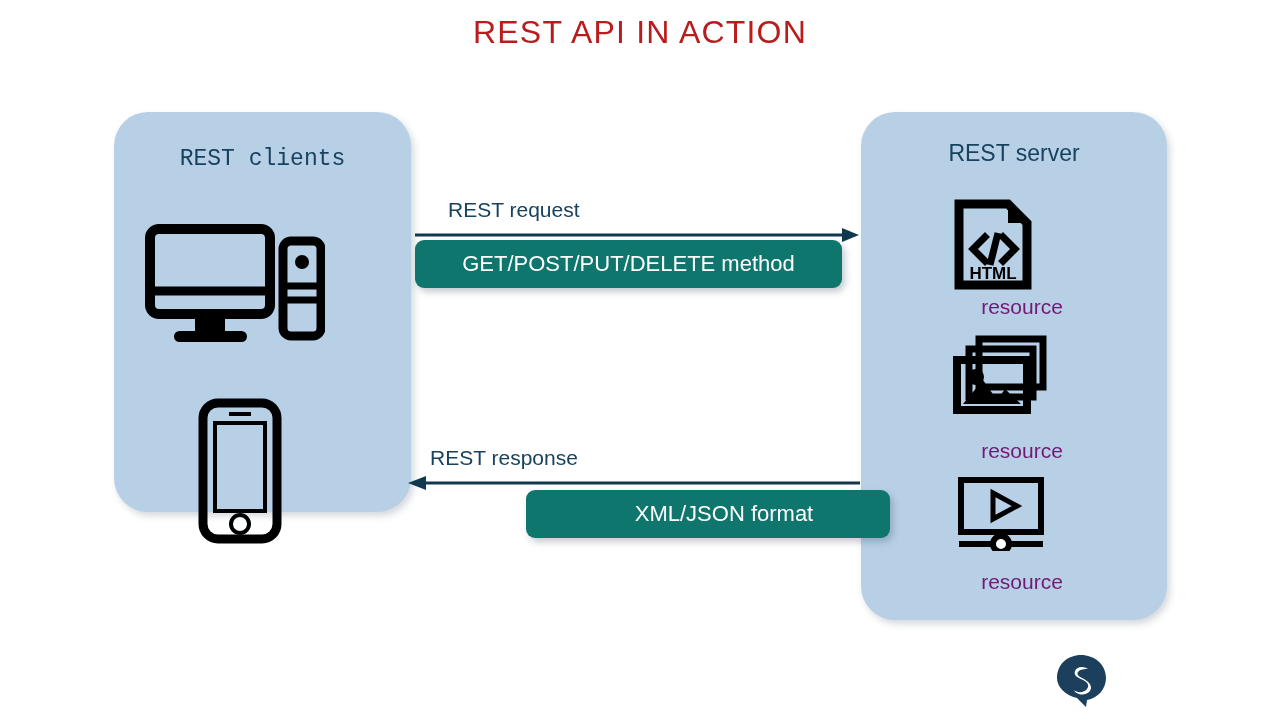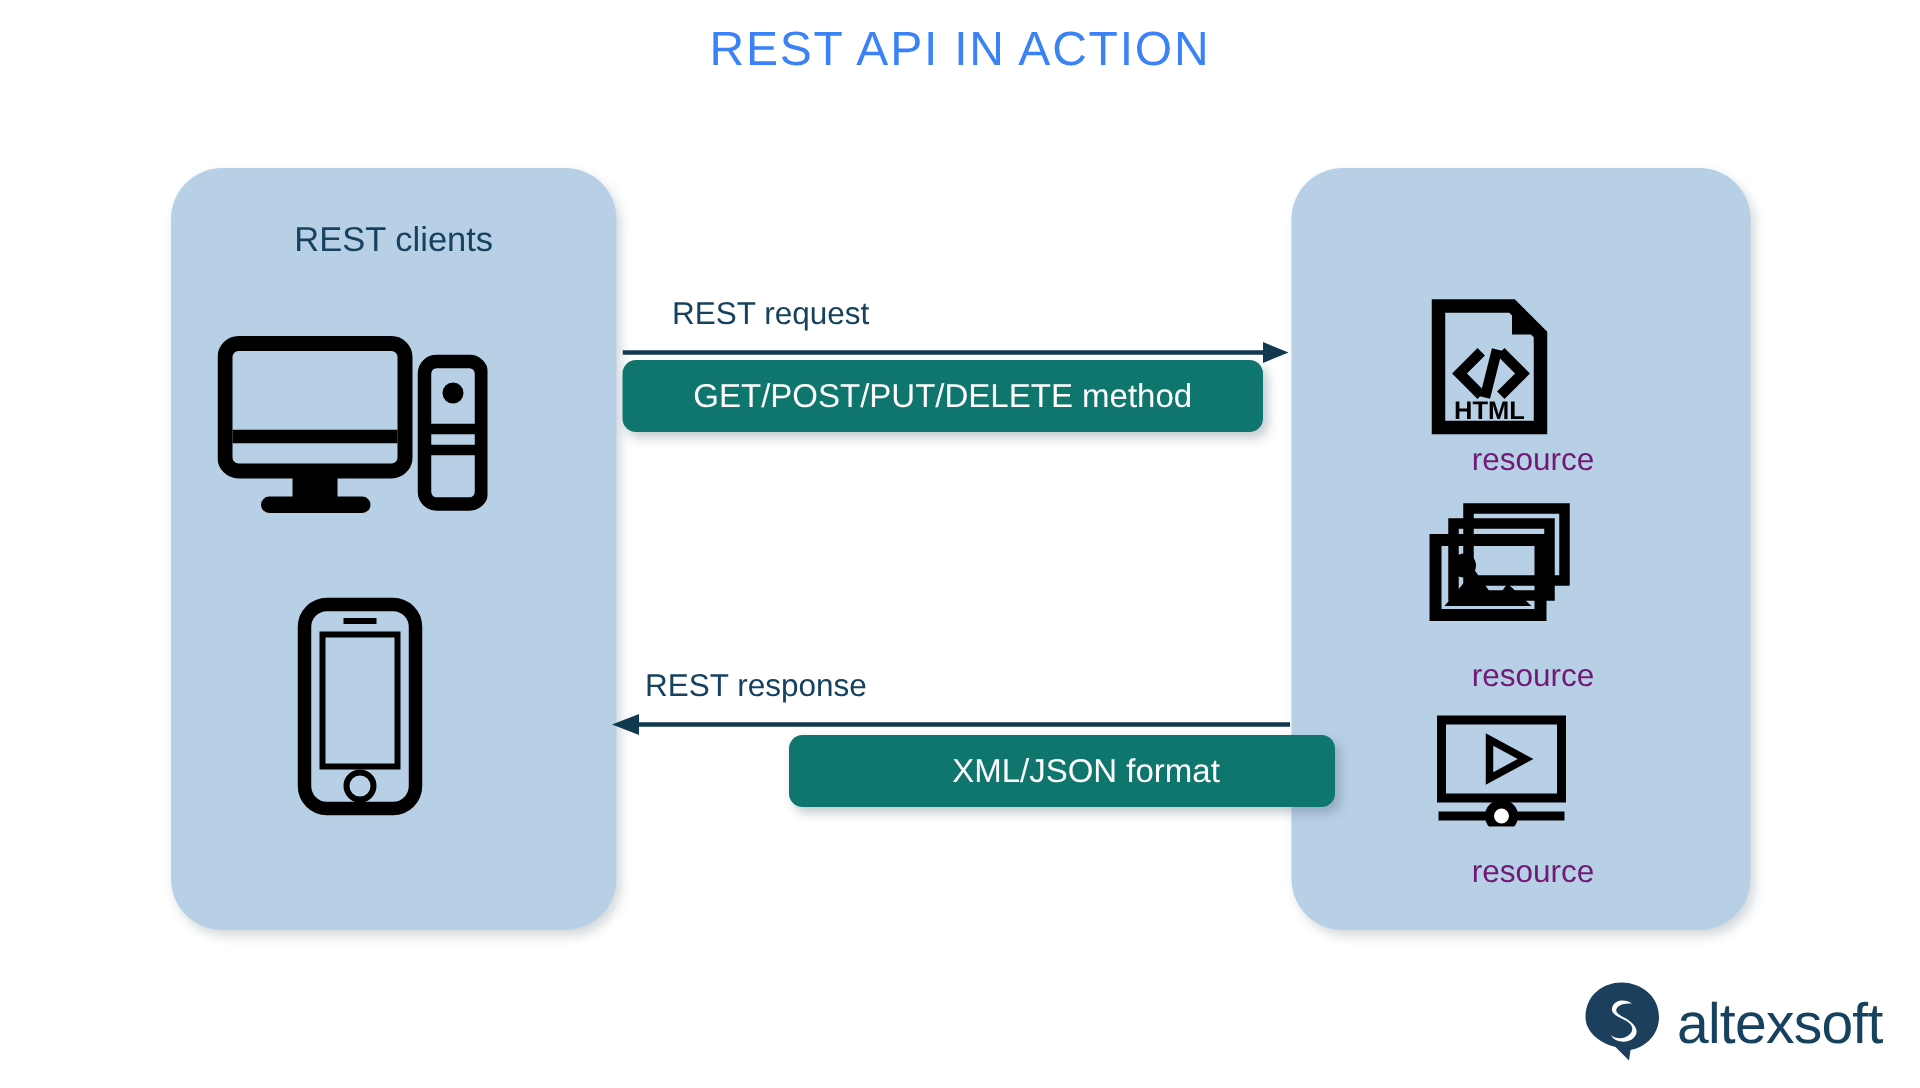--- a/index.html
+++ b/index.html
@@ -18,32 +18,32 @@
 
   
   .title {
     position: absolute;
     top: 14px;
     left: 0;
     width: 1280px;
     text-align: center;
     font-size: 32px;
     letter-spacing: 1.2px;
-    color: #3b82f6;
+    color: #b91c1c;
     font-weight: 400;
   }
 
   
   .panel {
     position: absolute;
     background: #b8d0e6;
     border-radius: 34px;
     box-shadow: 3px 4px 7px rgba(60,80,100,0.22);
   }
-  #panel-clients { left: 114px; top: 112px; width: 297px; height: 508px; }
+  #panel-clients { left: 114px; top: 112px; width: 297px; height: 400px; font-family: Liberation Mono, monospace; }
   #panel-server  { left: 861px; top: 112px; width: 306px; height: 508px; }
 
   .panel-title {
     position: absolute;
     width: 100%;
     text-align: center;
     font-size: 23px;
     color: #17425f;
   }
   #panel-clients .panel-title { top: 34px; }
@@ -144,20 +144,21 @@
     <svg width="86" height="148" viewBox="0 0 86 148">
       <rect x="6" y="6" width="74" height="136" rx="15" ry="15" fill="none" stroke="#000" stroke-width="9"></rect>
       <rect x="18" y="26" width="50" height="88" fill="none" stroke="#000" stroke-width="4"></rect>
       <line x1="32" y1="17" x2="54" y2="17" stroke="#000" stroke-width="4"></line>
       <circle cx="43" cy="127" r="9" fill="none" stroke="#000" stroke-width="4"></circle>
     </svg>
   </div>
 </div>
 
 <div class="panel" id="panel-server">
+  <div class="panel-title">REST server</div>
 
   <div class="icon" id="html-icon">
     <svg width="82" height="92" viewBox="0 0 82 92">
       <path d="M6 5 H55 L74 24 V86 H6 Z" fill="none" stroke="#000" stroke-width="9" stroke-linejoin="miter"></path>
       <path d="M55 5 L55 24 L74 24 Z" fill="#000"></path>
 
       <path d="M32 38 L20 50 L32 62" fill="none" stroke="#000" stroke-width="7" stroke-linecap="square" stroke-linejoin="miter"></path>
       <path d="M50 38 L62 50 L50 62" fill="none" stroke="#000" stroke-width="7" stroke-linecap="square" stroke-linejoin="miter"></path>
       <line x1="45" y1="34" x2="37" y2="66" stroke="#000" stroke-width="7"></line>
       <text x="40" y="80" font-family="Liberation Sans, sans-serif" font-size="17" font-weight="bold" fill="#000" text-anchor="middle">HTML</text>
@@ -210,14 +211,13 @@
 </div>
 
 <div id="logo">
   <span>
     <svg width="54" height="56" viewBox="0 0 54 56">
       <path d="M26 2 C39 2 51 11 51 25 C51 36 43 45 32 47 L31 54 L22 45 C10 42 2 34 2 25 C2 11 13 2 26 2 Z" fill="#1b3f5c"></path>
       <path d="M33 16 C29 13 22 13 20 18 C18 23 24 25 28 27 C32 29 35 32 32 36 C29 40 22 40 19 37
                C21 42 30 43 34 39 C39 34 34 29 29 26 C25 24 21 22 23 19 C25 16 30 16 33 16 Z" fill="#ffffff"></path>
     </svg>
   </span>
-  <span id="logo-wordmark">altexsoft</span>
 </div>
 
 </body></html>

